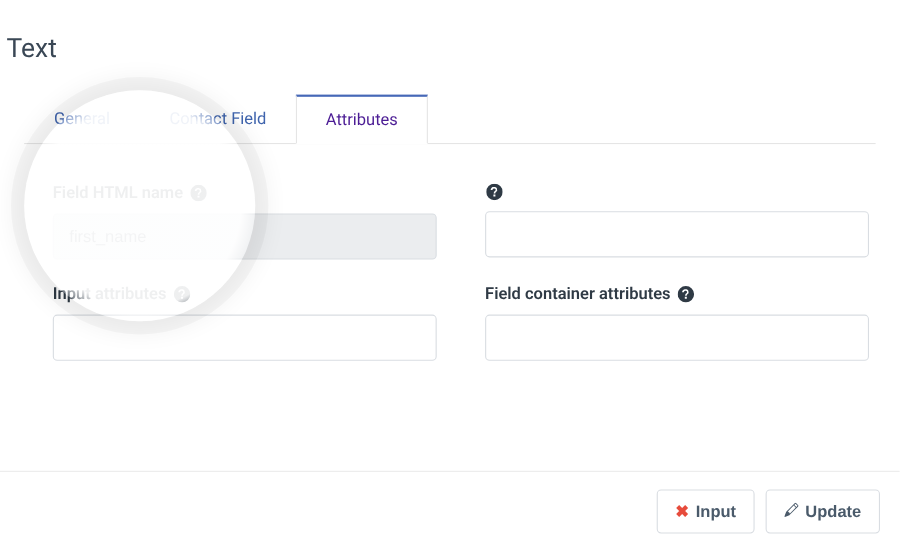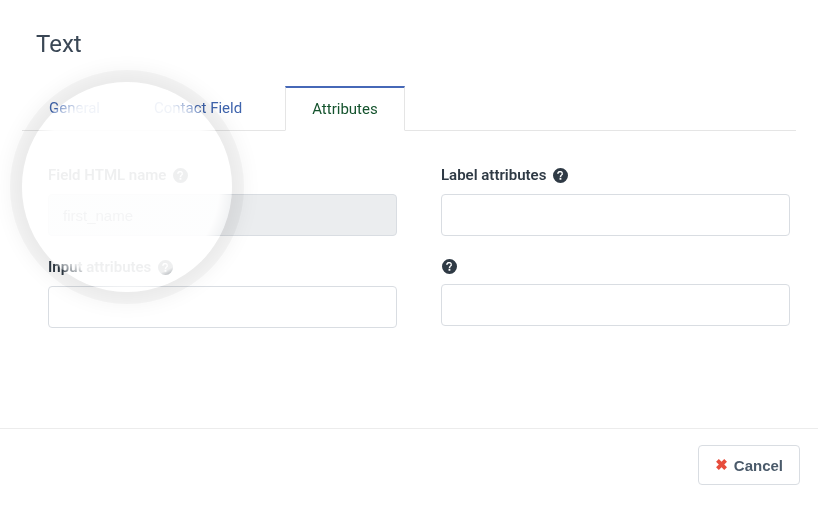--- a/index.html
+++ b/index.html
@@ -12,21 +12,21 @@
       background: #fff;
       width: 818px;
       height: 507px;
       position: relative;
       color: #3e4d5c;
     }
     .title {
       font-size: 24px;
       font-weight: 400;
       color: #3a4755;
-      padding: 30px 0 0 36px;
+      padding: 30px 0 0 6px;
     }
     .tabs-container {
       margin-top: 28px;
       padding: 0 22px;
       position: relative;
     }
     .tabs {
       display: flex;
       border-bottom: 1px solid #e5e5e5;
       gap: 0;
@@ -34,27 +34,26 @@
     .tab {
       padding: 12px 26px;
       font-size: 15px;
       color: #3f64ad;
       cursor: pointer;
       position: relative;
       border: 1px solid transparent;
       border-bottom: none;
     }
     .tab.active {
-      color: #14532d;
+      color: #4c1d95;
       border: 1px solid #e5e5e5;
       border-bottom: 1px solid #fff;
       border-top: 2px solid #4668b7;
       margin-bottom: -1px;
       background: #fff;
-      margin-left: 16px;
     }
     .highlight-circle {
       position: absolute;
       width: 210px;
       height: 210px;
       left: 22px;
       top: 82px;
       border-radius: 50%;
       box-shadow: 0 0 0 12px rgba(0,0,0,0.03), 0 0 22px 10px rgba(0,0,0,0.06);
       background: radial-gradient(circle, rgba(255,255,255,0.92) 62%, rgba(255,255,255,0) 75%);
@@ -168,21 +167,20 @@
         <svg viewBox="0 0 16 16" fill="currentColor">
             <path d="M8 0a8 8 0 100 16A8 8 0 008 0zm.93 12.41H6.98v-1.9h1.95v1.9zm1.99-6.17c-.09.25-.21.47-.36.67-.15.2-.32.39-.51.56l-.56.5c-.17.16-.31.32-.41.49-.1.17-.17.37-.19.61l-.03.5H7.28l.02-.57c.03-.33.1-.6.22-.82.12-.22.26-.41.43-.58.17-.17.34-.32.51-.46.17-.14.32-.29.45-.44.13-.15.22-.32.27-.52.05-.2.04-.43-.04-.7-.05-.18-.14-.33-.27-.44a1.3 1.3 0 00-.44-.26 1.9 1.9 0 00-.53-.11 3.9 3.9 0 00-.55 0c-.37.04-.66.17-.88.4-.22.23-.35.56-.38 1H4.37c.02-.48.11-.9.28-1.27.17-.37.4-.68.68-.93.28-.25.62-.44 1-.57.38-.13.79-.19 1.23-.19.35 0 .71.04 1.06.13.35.09.67.23.95.42.28.19.5.44.68.74.18.3.27.67.27 1.1 0 .27-.05.53-.14.78z"></path>
           </svg>
       </span>
     </label>
     <input class="form-input" disabled="" value="first_name" style="">
   </div>
 
   <div class="form-group">
     <label class="form-label">
-      <span>Label attributes</span>
       <span class="help-icon">
         <svg viewBox="0 0 16 16" fill="currentColor">
             <path d="M8 0a8 8 0 100 16A8 8 0 008 0zm.93 12.41H6.98v-1.9h1.95v1.9zm1.99-6.17c-.09.25-.21.47-.36.67-.15.2-.32.39-.51.56l-.56.5c-.17.16-.31.32-.41.49-.1.17-.17.37-.19.61l-.03.5H7.28l.02-.57c.03-.33.1-.6.22-.82.12-.22.26-.41.43-.58.17-.17.34-.32.51-.46.17-.14.32-.29.45-.44.13-.15.22-.32.27-.52.05-.2.04-.43-.04-.7-.05-.18-.14-.33-.27-.44a1.3 1.3 0 00-.44-.26 1.9 1.9 0 00-.53-.11 3.9 3.9 0 00-.55 0c-.37.04-.66.17-.88.4-.22.23-.35.56-.38 1H4.37c.02-.48.11-.9.28-1.27.17-.37.4-.68.68-.93.28-.25.62-.44 1-.57.38-.13.79-.19 1.23-.19.35 0 .71.04 1.06.13.35.09.67.23.95.42.28.19.5.44.68.74.18.3.27.67.27 1.1 0 .27-.05.53-.14.78z"></path>
           </svg>
       </span>
     </label>
     <input class="form-input" value="" style="">
   </div>
 
   <div class="form-group">
@@ -192,32 +190,41 @@
         <svg viewBox="0 0 16 16" fill="currentColor">
             <path d="M8 0a8 8 0 100 16A8 8 0 008 0zm.93 12.41H6.98v-1.9h1.95v1.9zm1.99-6.17c-.09.25-.21.47-.36.67-.15.2-.32.39-.51.56l-.56.5c-.17.16-.31.32-.41.49-.1.17-.17.37-.19.61l-.03.5H7.28l.02-.57c.03-.33.1-.6.22-.82.12-.22.26-.41.43-.58.17-.17.34-.32.51-.46.17-.14.32-.29.45-.44.13-.15.22-.32.27-.52.05-.2.04-.43-.04-.7-.05-.18-.14-.33-.27-.44a1.3 1.3 0 00-.44-.26 1.9 1.9 0 00-.53-.11 3.9 3.9 0 00-.55 0c-.37.04-.66.17-.88.4-.22.23-.35.56-.38 1H4.37c.02-.48.11-.9.28-1.27.17-.37.4-.68.68-.93.28-.25.62-.44 1-.57.38-.13.79-.19 1.23-.19.35 0 .71.04 1.06.13.35.09.67.23.95.42.28.19.5.44.68.74.18.3.27.67.27 1.1 0 .27-.05.53-.14.78z"></path>
           </svg>
       </span>
     </label>
     <input class="form-input" value="" style="">
   </div>
 
   <div class="form-group">
     <label class="form-label">
+      <span>Field container attributes</span>
       <span class="help-icon">
         <svg viewBox="0 0 16 16" fill="currentColor">
             <path d="M8 0a8 8 0 100 16A8 8 0 008 0zm.93 12.41H6.98v-1.9h1.95v1.9zm1.99-6.17c-.09.25-.21.47-.36.67-.15.2-.32.39-.51.56l-.56.5c-.17.16-.31.32-.41.49-.1.17-.17.37-.19.61l-.03.5H7.28l.02-.57c.03-.33.1-.6.22-.82.12-.22.26-.41.43-.58.17-.17.34-.32.51-.46.17-.14.32-.29.45-.44.13-.15.22-.32.27-.52.05-.2.04-.43-.04-.7-.05-.18-.14-.33-.27-.44a1.3 1.3 0 00-.44-.26 1.9 1.9 0 00-.53-.11 3.9 3.9 0 00-.55 0c-.37.04-.66.17-.88.4-.22.23-.35.56-.38 1H4.37c.02-.48.11-.9.28-1.27.17-.37.4-.68.68-.93.28-.25.62-.44 1-.57.38-.13.79-.19 1.23-.19.35 0 .71.04 1.06.13.35.09.67.23.95.42.28.19.5.44.68.74.18.3.27.67.27 1.1 0 .27-.05.53-.14.78z"></path>
           </svg>
       </span>
     </label>
     <input class="form-input" value="" style="">
   </div>
 </div>
 
 <div class="highlight-circle"></div>
 
 <div class="footer-divider"></div>
 
 <div class="footer">
   <button class="btn btn-cancel">
     <span class="icon-x">✖</span>
-    <span>Cancel</span>
+    <span>Input</span>
+  </button>
+  <button class="btn btn-update">
+    <span class="icon-pencil">
+      <svg viewBox="0 0 16 16" fill="#4a5a6a">
+          <path d="M12.146.146a.5.5 0 01.708 0l3 3a.5.5 0 010 .708l-10 10a.5.5 0 01-.168.11l-5 2a.5.5 0 01-.65-.65l2-5a.5.5 0 01.11-.168l10-10zM11.207 2.5L13.5 4.793 14.793 3.5 12.5 1.207 11.207 2.5zm1.586 3L10.5 3.207 4 9.707V10h.5a.5.5 0 01.5.5v.5h.5a.5.5 0 01.5.5v.5h.293l6.5-6.5z"></path>
+        </svg>
+    </span>
+    <span>Update</span>
   </button>
 </div>
 
 </body></html>

